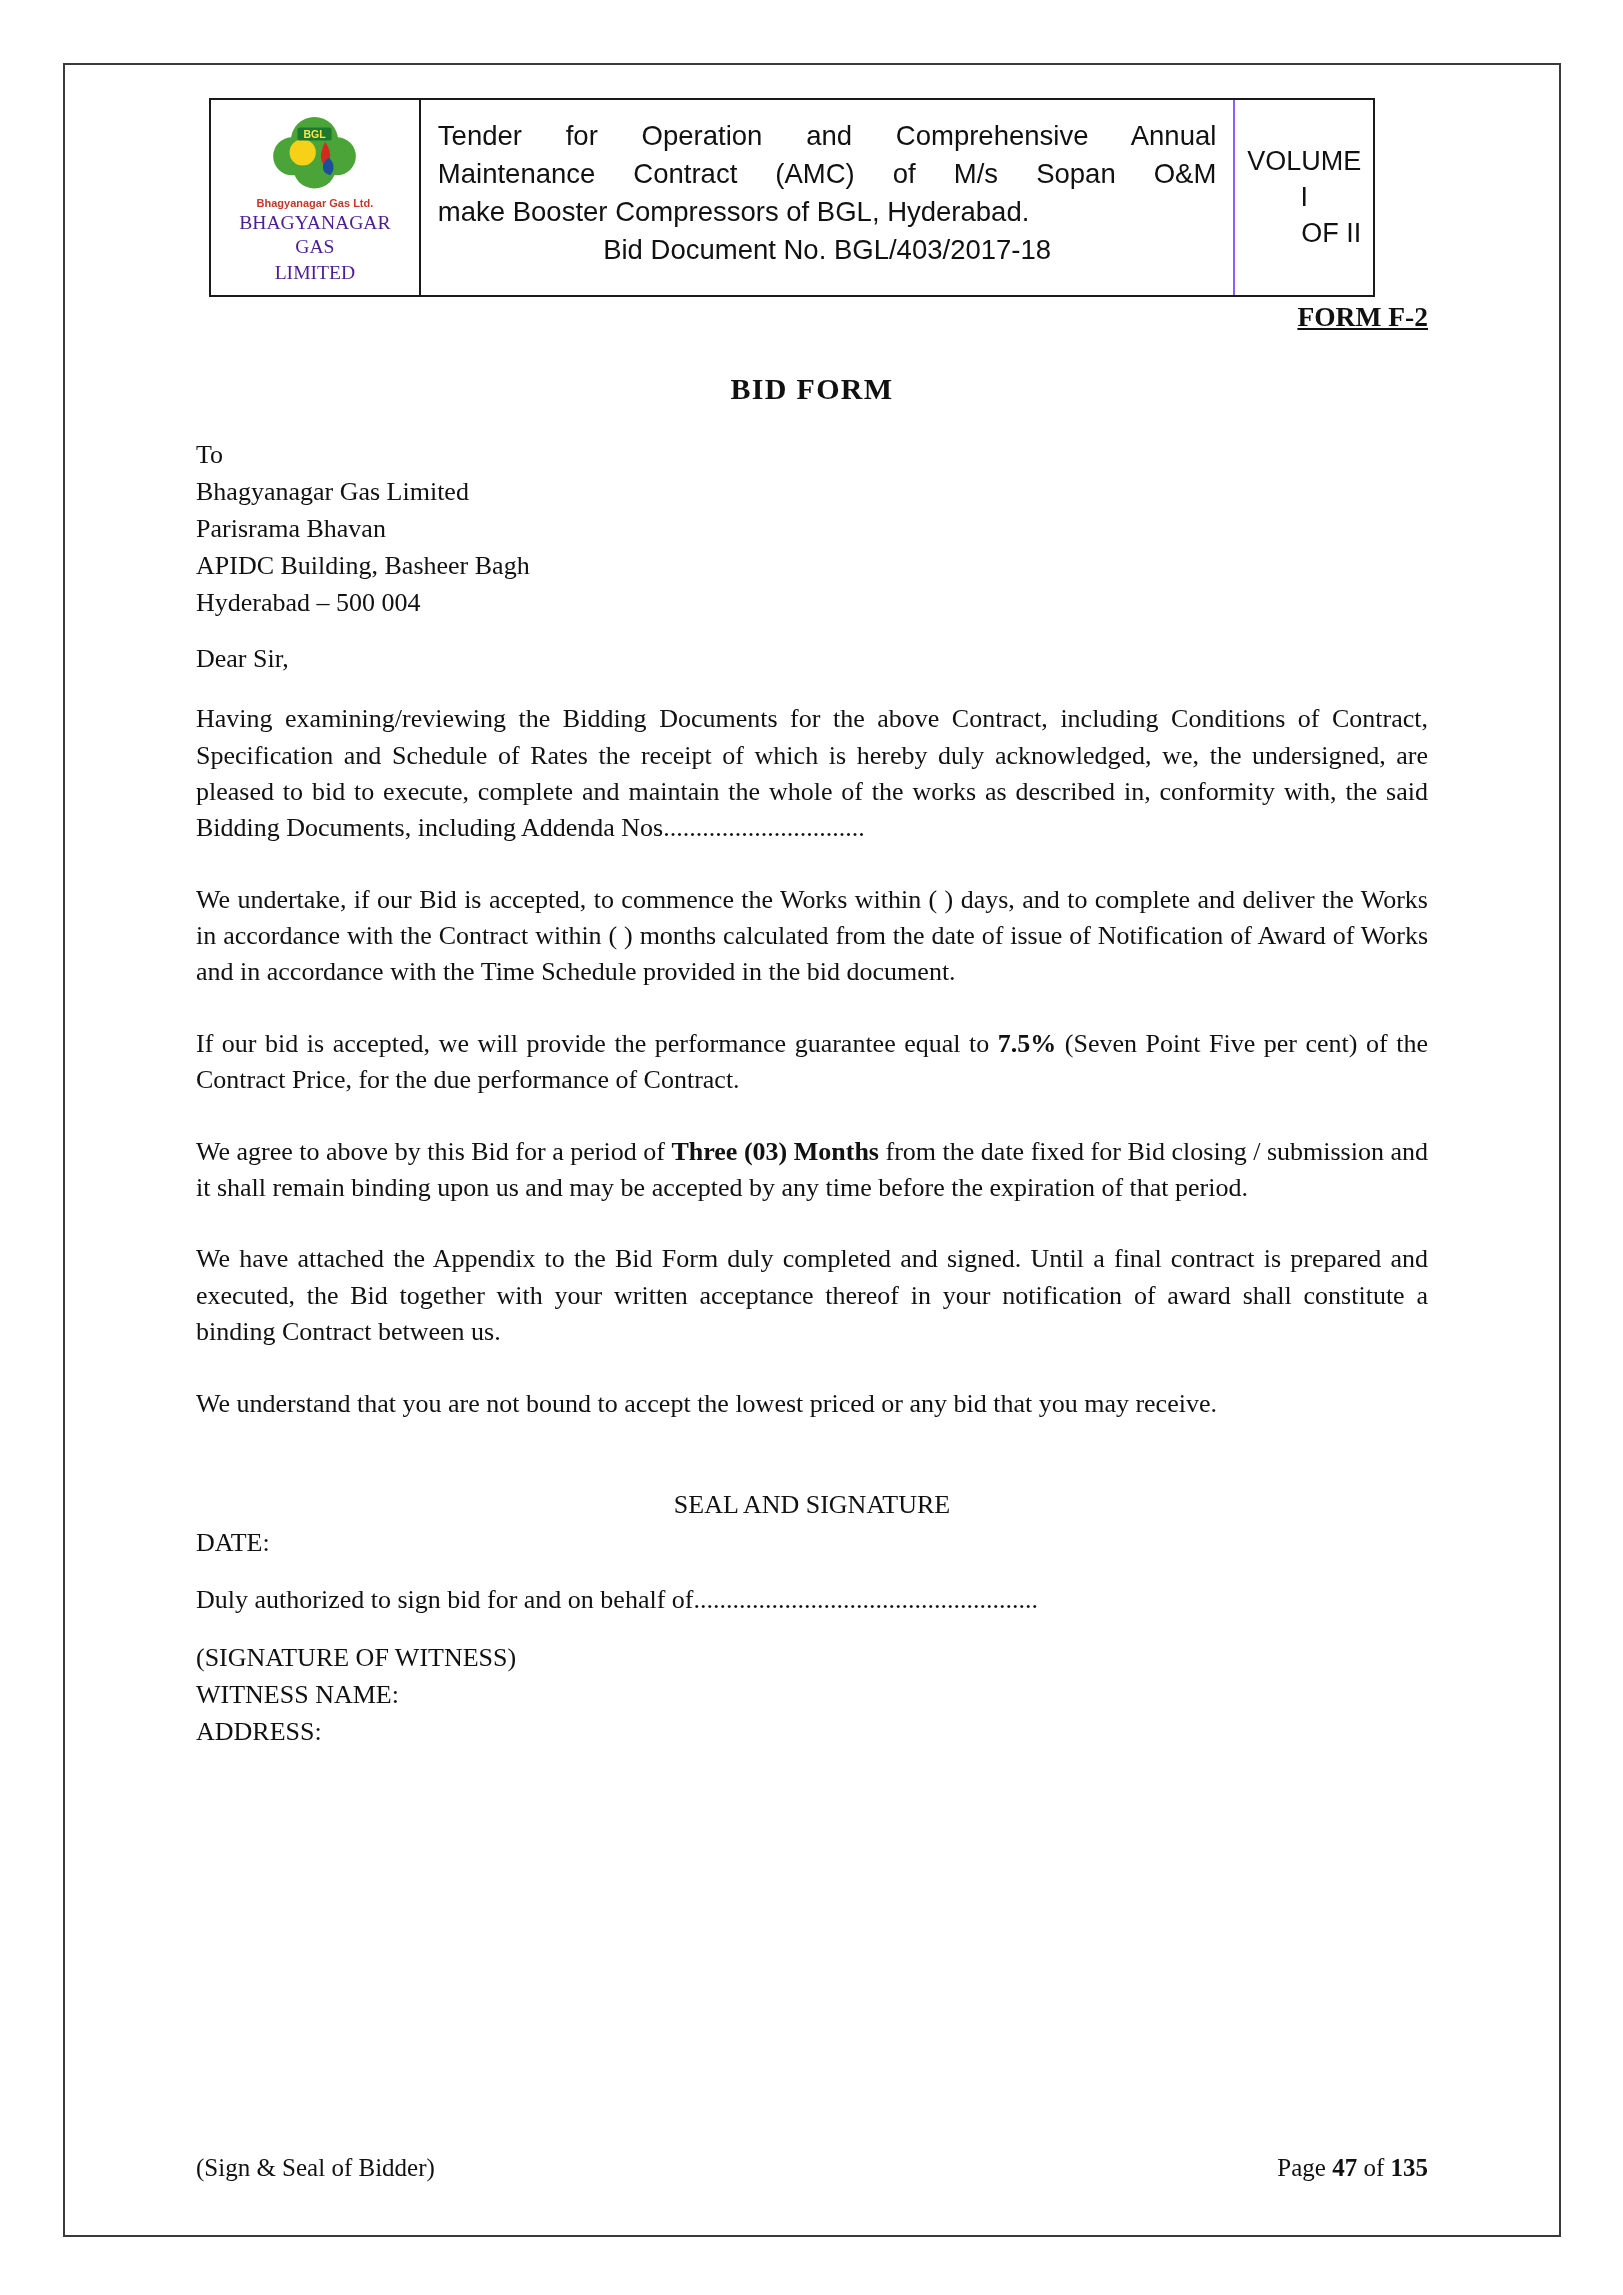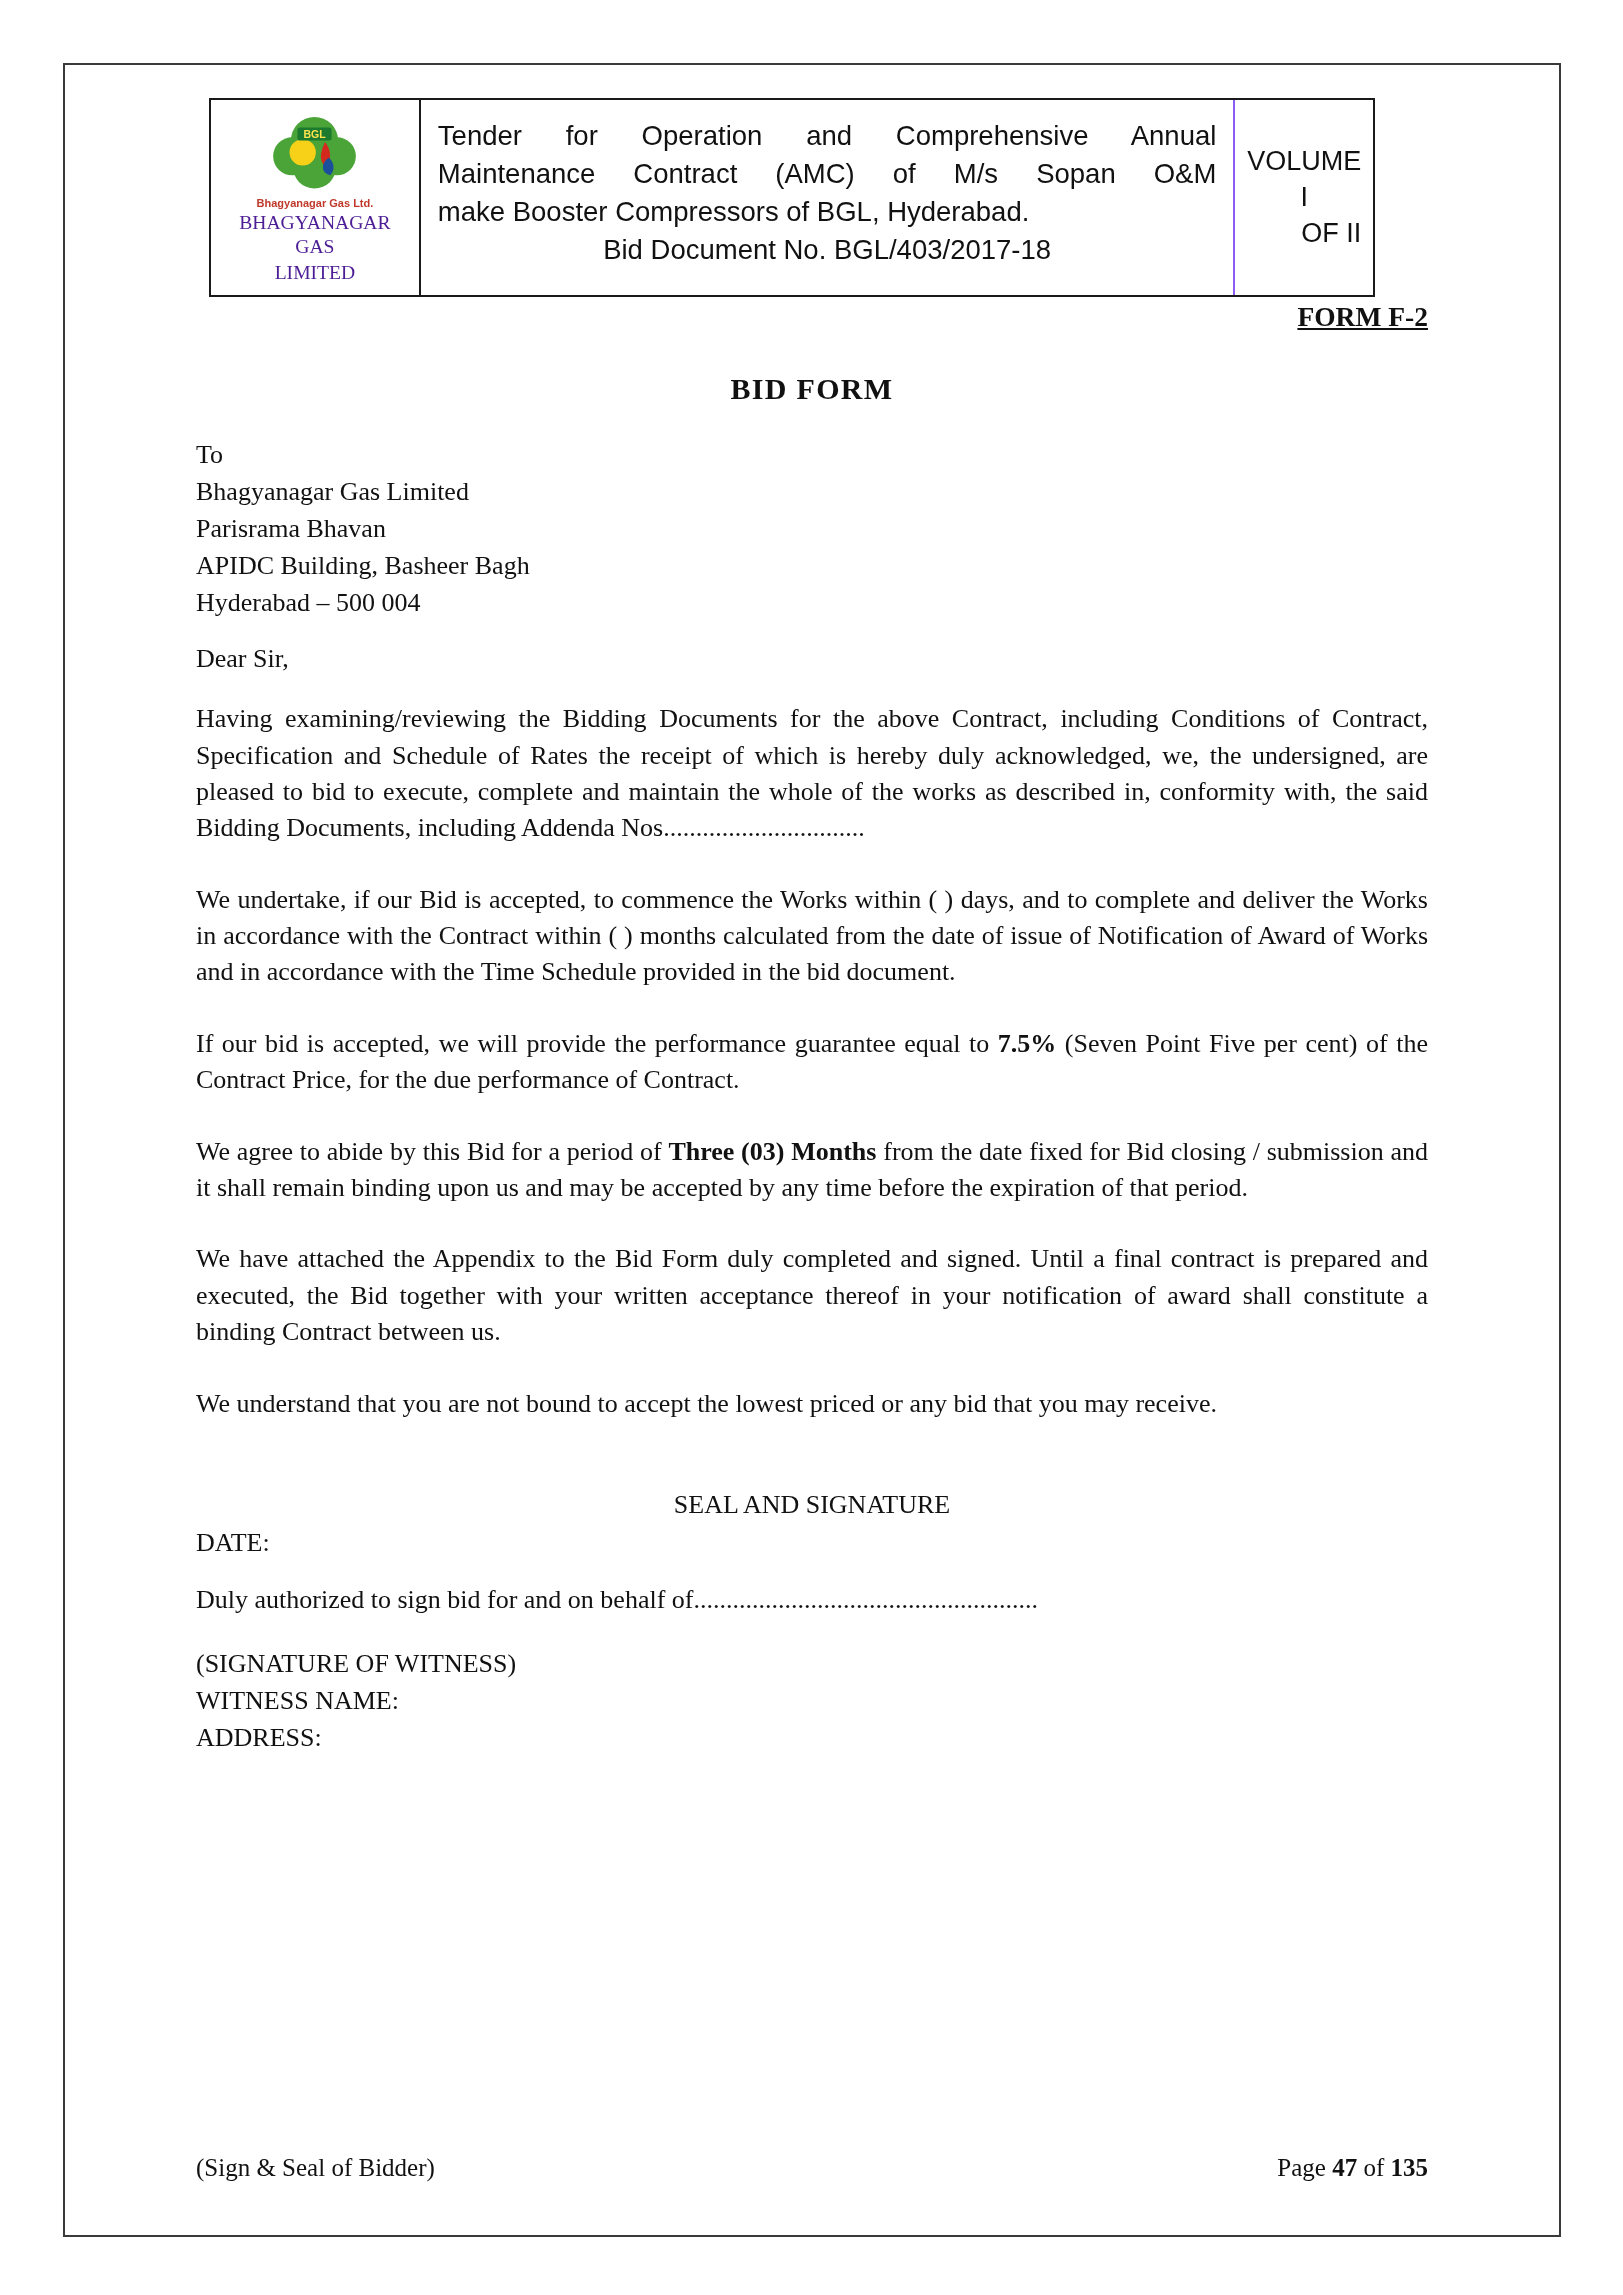--- a/index.html
+++ b/index.html
@@ -95,21 +95,21 @@
     letter-spacing: 1.3px;
     margin-top: 31px;
   }
   .address-block { margin-top: 27.5px; line-height: 1.42; }
   .salutation { margin-top: 19.6px; }
   .para { margin-top: 35px; text-align: justify; }
   .para.first { margin-top: 23.6px; }
   .seal-line { margin-top: 65px; text-align: center; }
   .date-line { margin-top: 1.3px; }
   .authorized-line { margin-top: 21px; }
-  .witness-block { margin-top: 28px; line-height: 1.42; }
+  .witness-block { margin-top: 22px; line-height: 1.42; }
 
   
   .footer {
     position: absolute;
     left: 196px;
     top: 2154px;
     width: 1232px;
     display: flex;
     justify-content: space-between;
     font-size: 25px;
@@ -163,21 +163,21 @@
   </div>
 
   <div class="salutation">Dear Sir,</div>
 
   <p class="para first">Having examining/reviewing the Bidding Documents for the above Contract, including Conditions of Contract, Specification and Schedule of Rates the receipt of which is hereby duly acknowledged, we, the undersigned, are pleased to bid to execute, complete and maintain the whole of the works as described in, conformity with, the said Bidding Documents, including Addenda Nos...............................</p>
 
   <p class="para">We undertake, if our Bid is accepted, to commence the Works within ( ) days, and to complete and deliver the Works in accordance with the Contract within ( ) months calculated from the date of issue of Notification of Award of Works and in accordance with the Time Schedule provided in the bid document.</p>
 
   <p class="para"><span>If our bid is accepted, we will provide the performance guarantee equal to </span><strong>7.5%</strong><span> (Seven Point Five per cent) of the Contract Price, for the due performance of Contract.</span></p>
 
-  <p class="para"><span>We agree to abide by this Bid for a period of </span><strong>Three (03) Months</strong><span> from the date fixed for Bid closing / submission and it shall remain binding upon us and may be accepted by any time before the expiration of that period.</span></p>
+  <p class="para"><span>We agree to above by this Bid for a period of </span><strong>Three (03) Months</strong><span> from the date fixed for Bid closing / submission and it shall remain binding upon us and may be accepted by any time before the expiration of that period.</span></p>
 
   <p class="para">We have attached the Appendix to the Bid Form duly completed and signed. Until a final contract is prepared and executed, the Bid together with your written acceptance thereof in your notification of award shall constitute a binding Contract between us.</p>
 
   <p class="para">We understand that you are not bound to accept the lowest priced or any bid that you may receive.</p>
 
   <div class="seal-line">SEAL AND SIGNATURE</div>
   <div class="date-line">DATE:</div>
 
   <div class="authorized-line">Duly authorized to sign bid for and on behalf of.....................................................</div>
 

